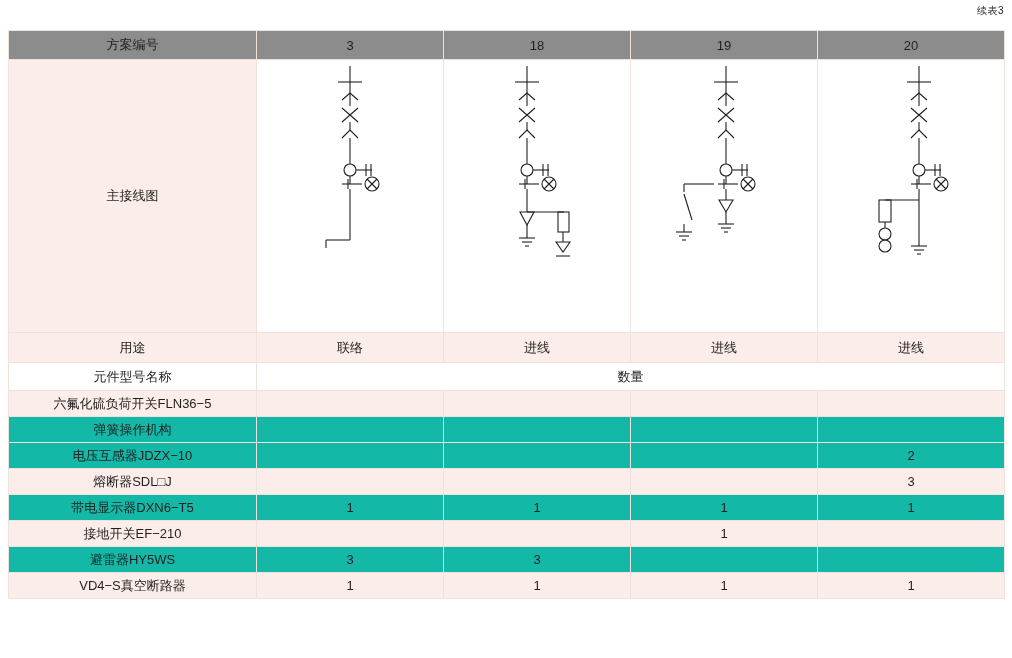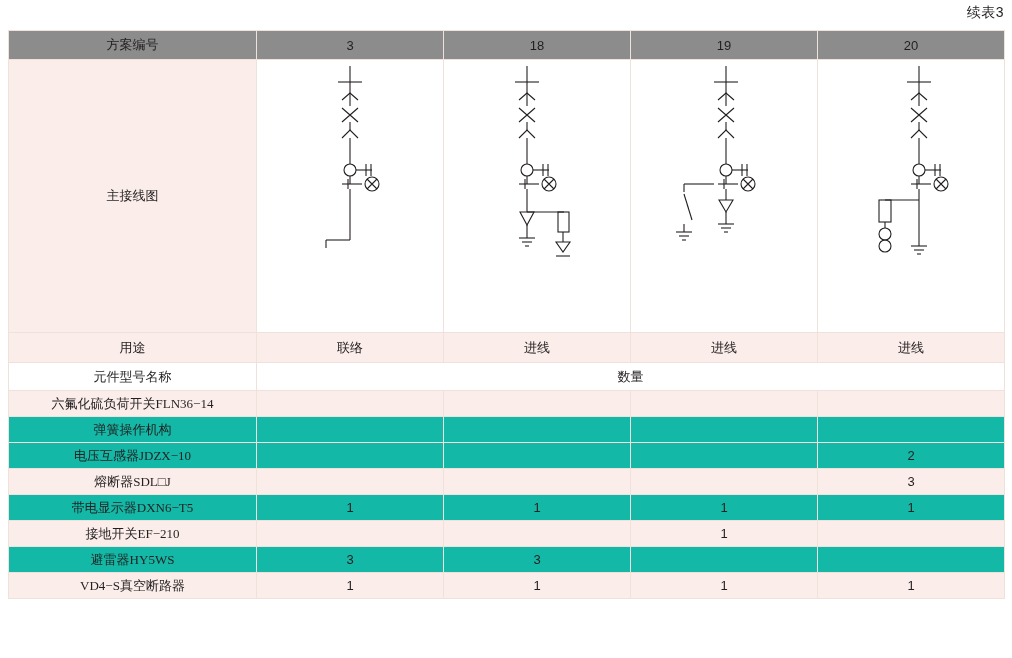--- a/index.html
+++ b/index.html
@@ -18,21 +18,21 @@
   .page {
     position: relative;
     width: 1012px;
     height: 658px;
     box-sizing: border-box;
   }
   .cont-label {
     position: absolute;
     right: 8px;
     top: 4px;
-    font-size: 14px;
+    font-size: 10px;
     color: #231f20;
     letter-spacing: 0.5px;
   }
   table.main {
     position: absolute;
     left: 8px;
     top: 30px;
     width: 996px;
     border-collapse: collapse;
     table-layout: fixed;
@@ -54,21 +54,20 @@
     border: 1px solid #8c8c8c;
   }
   .col-first { width: 248px; }
   .col-d { width: 187px; }
   .label-cell {
     text-align: center;
   }
   .left-label {
     text-align: left;
     padding-left: 14px;
-    font-family: Liberation Serif, serif;
   }
   .left-label.indent {
   }
   .row-pink td { background: #fbeeea; height: 25px; }
   .row-white td { background: #14b8a6; height: 25px; }
   .diagram-row td {
     background: #fbeeea;
     height: 272px;
     vertical-align: middle;
   }
@@ -278,21 +277,21 @@
         <td>进线</td>
         <td>进线</td>
       </tr>
 
       <tr class="qty-row">
         <td class="left-label">元件型号名称</td>
         <td class="spanall" colspan="4">数量</td>
       </tr>
 
       <tr class="row-pink">
-        <td class="left-label">六氟化硫负荷开关FLN36−14</td>
+        <td class="left-label">六氟化硫负荷开关FLN36−5</td>
         <td></td>
         <td></td>
         <td></td>
         <td></td>
       </tr>
 
       <tr class="row-white">
         <td class="left-label">弹簧操作机构</td>
         <td></td>
         <td></td>

